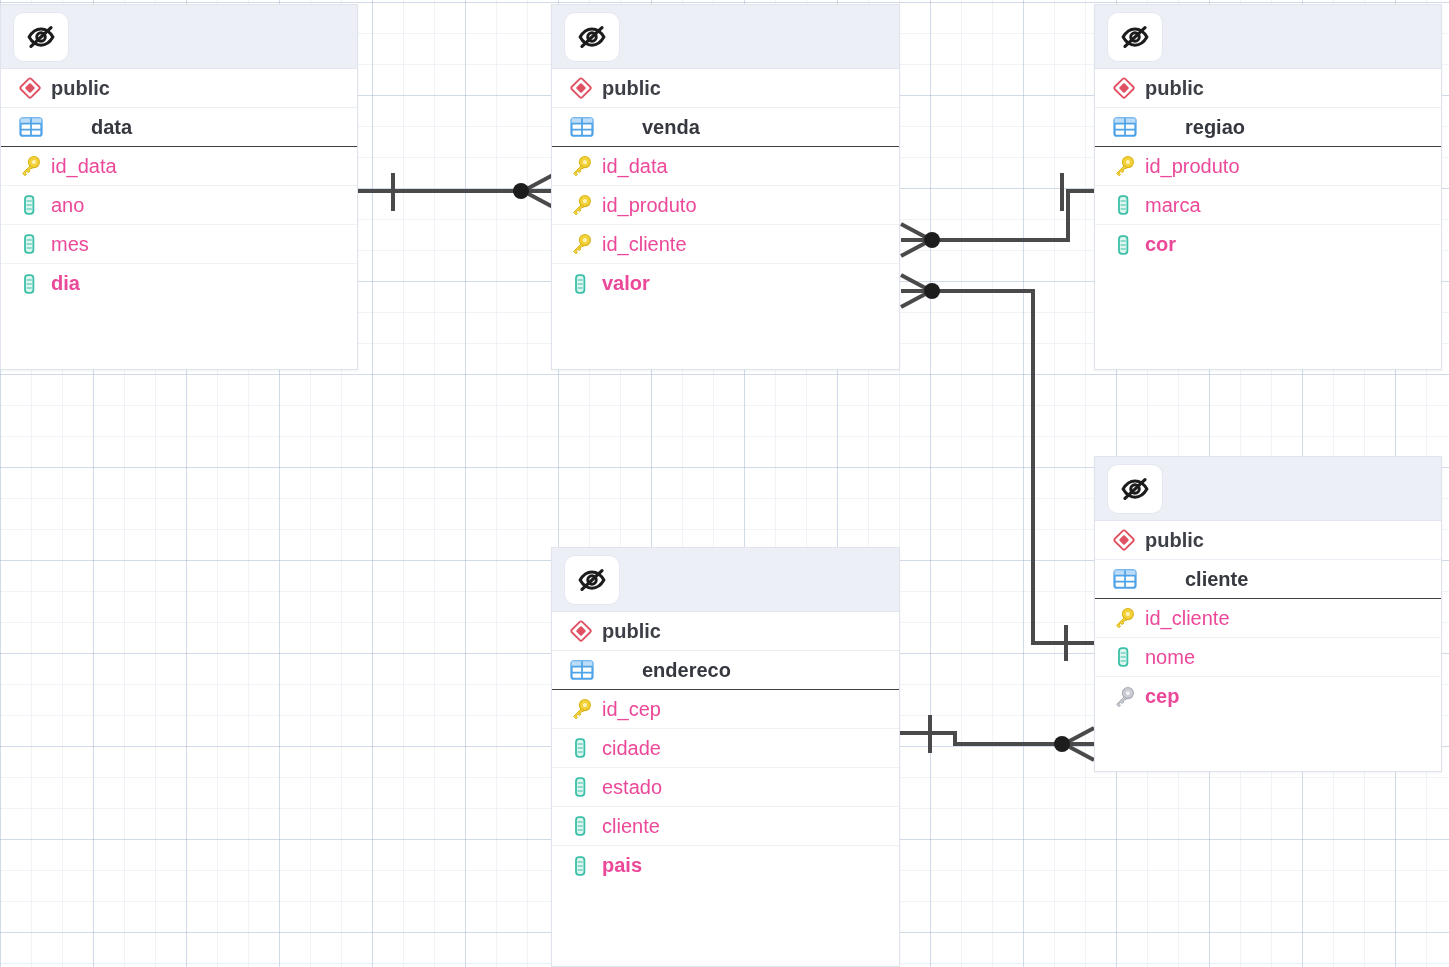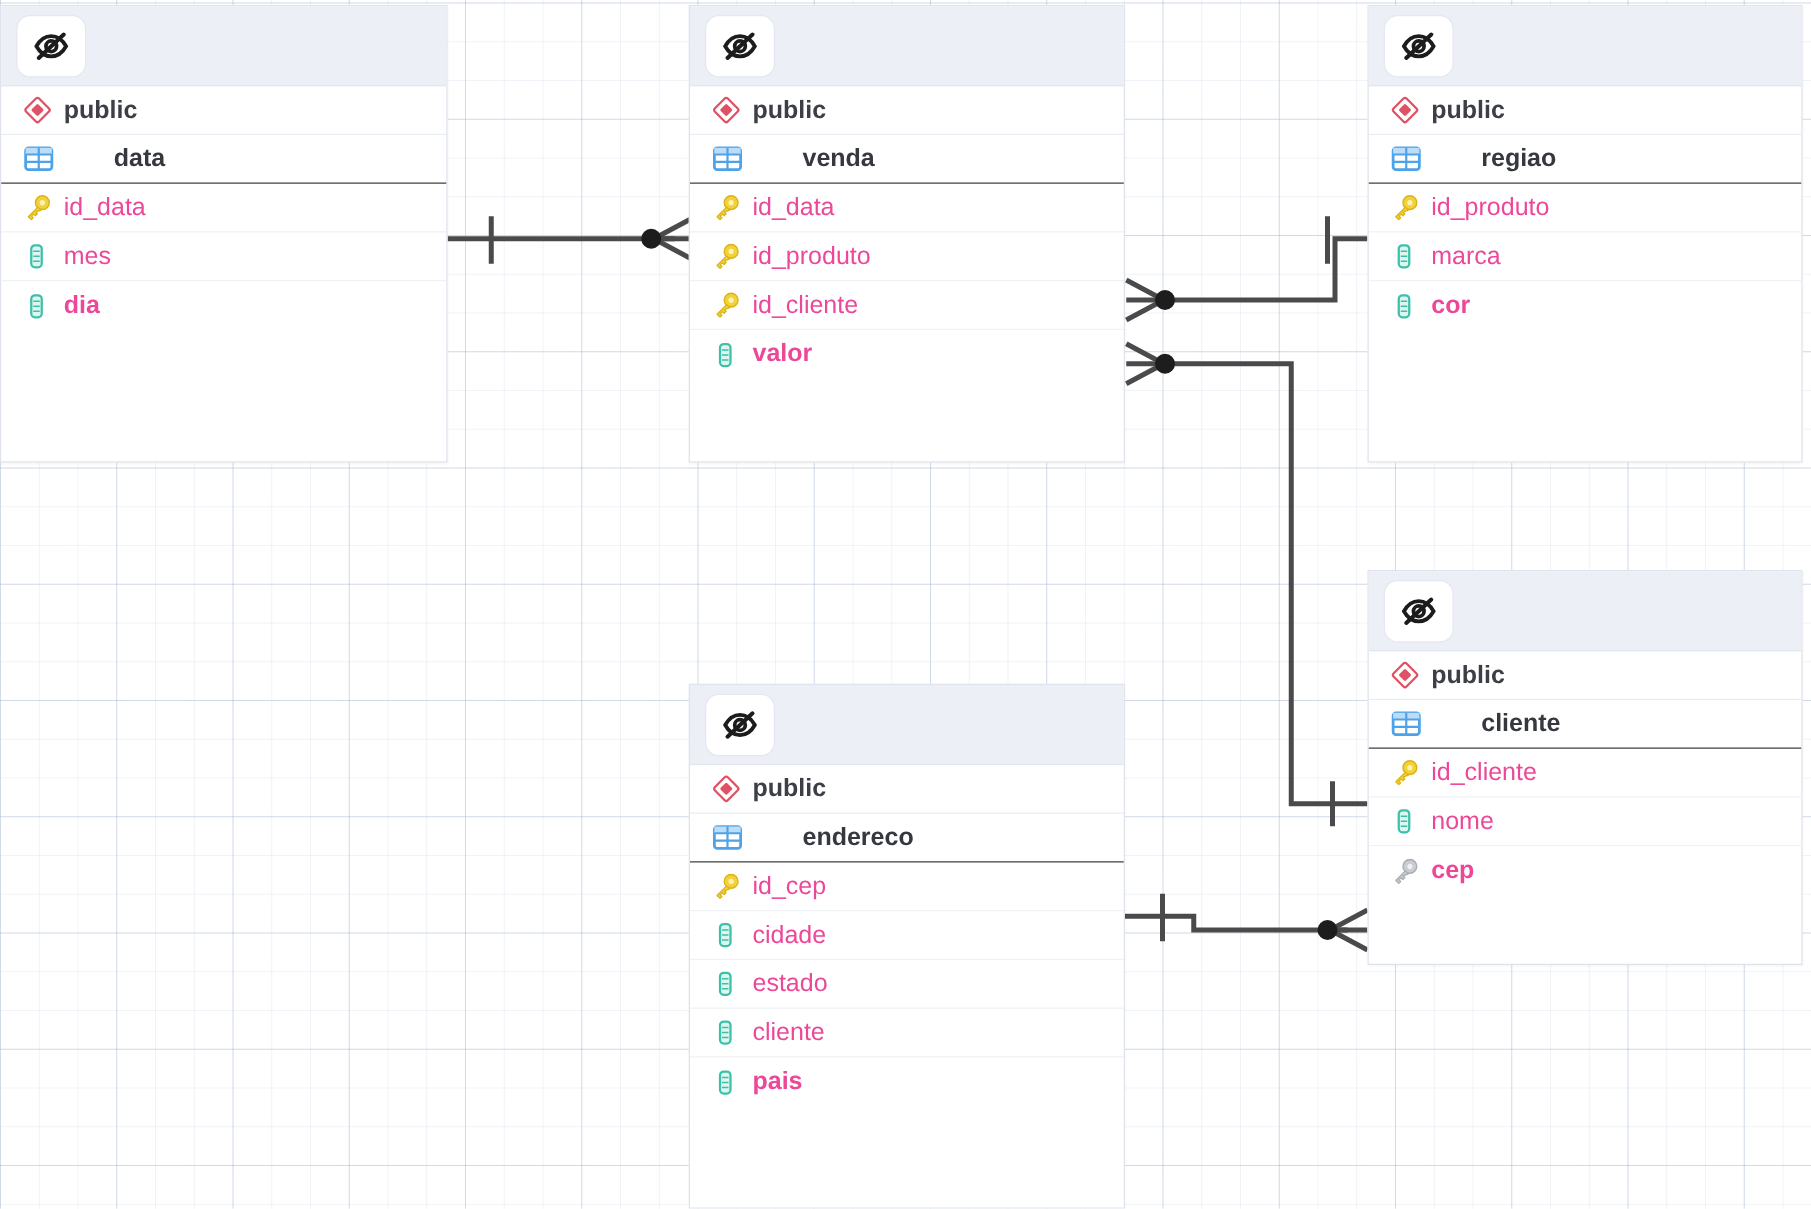--- a/index.html
+++ b/index.html
@@ -191,20 +191,29 @@
       </span>
       <span class="row-label">id_data</span>
     </div>
     <div class="row col-row">
       <span class="row-icon">
         <svg width="24" height="24" viewBox="0 0 24 24">
           <rect x="8" y="3.2" width="8.4" height="17.6" rx="3" fill="#dff6f0" stroke="#3cc0a8" stroke-width="1.8"></rect>
           <path d="M9.6 8 H14.8 M9.6 12 H14.8 M9.6 16 H14.8" stroke="#3cc0a8" stroke-width="1.2"></path>
         </svg>
       </span>
+      <span class="row-label">ano</span>
+    </div>
+    <div class="row col-row">
+      <span class="row-icon">
+        <svg width="24" height="24" viewBox="0 0 24 24">
+          <rect x="8" y="3.2" width="8.4" height="17.6" rx="3" fill="#dff6f0" stroke="#3cc0a8" stroke-width="1.8"></rect>
+          <path d="M9.6 8 H14.8 M9.6 12 H14.8 M9.6 16 H14.8" stroke="#3cc0a8" stroke-width="1.2"></path>
+        </svg>
+      </span>
       <span class="row-label">mes</span>
     </div>
     <div class="row col-row">
       <span class="row-icon">
         <svg width="24" height="24" viewBox="0 0 24 24">
           <rect x="8" y="3.2" width="8.4" height="17.6" rx="3" fill="#dff6f0" stroke="#3cc0a8" stroke-width="1.8"></rect>
           <path d="M9.6 8 H14.8 M9.6 12 H14.8 M9.6 16 H14.8" stroke="#3cc0a8" stroke-width="1.2"></path>
         </svg>
       </span>
       <span class="row-label">dia</span>

